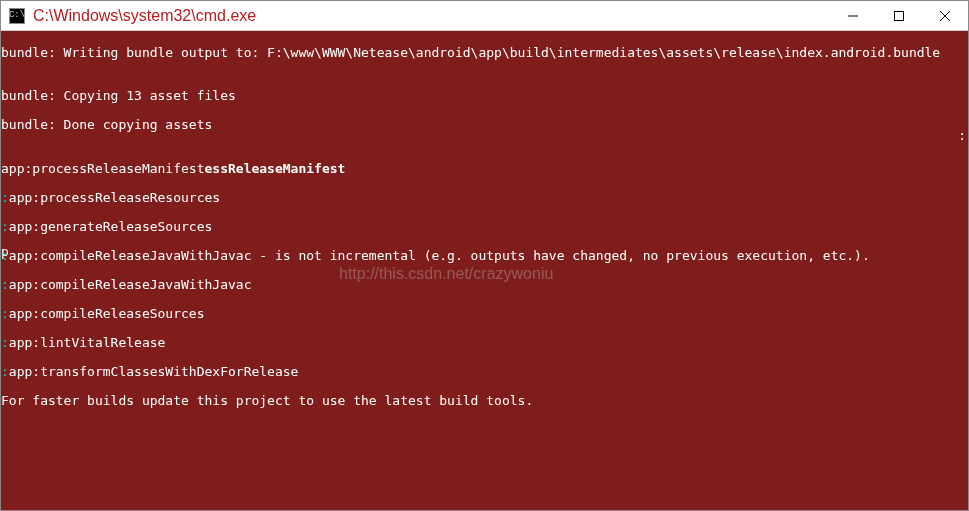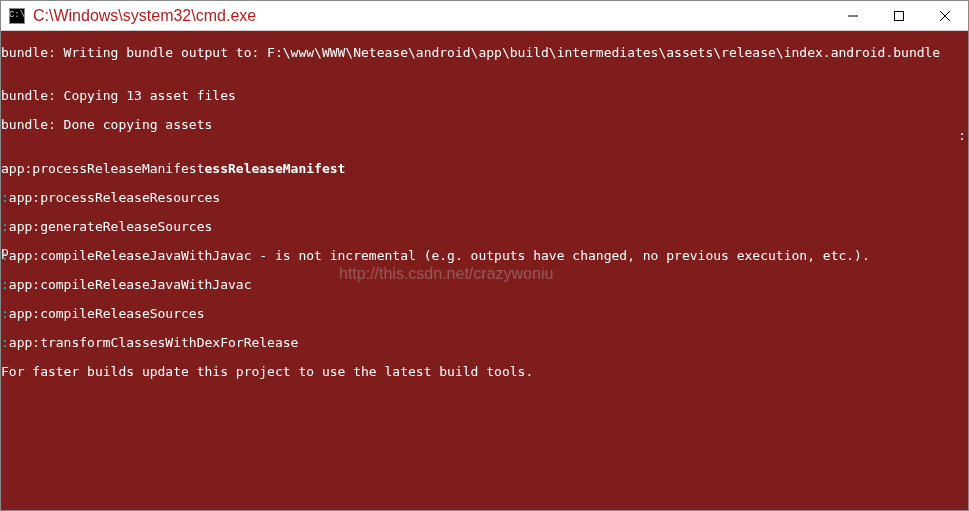--- a/index.html
+++ b/index.html
@@ -132,20 +132,21 @@
 <div class="line"></div>
 <div class="line">bundle: Copying 13 asset files</div>
 <div class="line">bundle: Done copying assets</div>
 <div class="line"></div>
 <div class="line"><span>app:processReleaseManifest</span><span class="partial-bold">essReleaseManifest</span></div>
 <div class="line"><span class="colon-marker">:</span><span>app:processReleaseResources</span></div>
 <div class="line"><span class="colon-marker">:</span><span>app:generateReleaseSources</span></div>
 <div class="line"><span class="colon-marker">:</span><span>app:compileReleaseJavaWithJavac - is not incremental (e.g. outputs have changed, no previous execution, etc.).</span></div>
 <div class="line"><span class="colon-marker">:</span><span>app:compileReleaseJavaWithJavac</span></div>
 <div class="line"><span class="colon-marker">:</span><span>app:compileReleaseSources</span></div>
+<div class="line"><span class="colon-marker">:</span><span>app:lintVitalRelease</span></div>
 <div class="line"><span class="colon-marker">:</span><span>app:transformClassesWithDexForRelease</span></div>
 <div class="line">For faster builds update this project to use the latest build tools.</div>
 
 
 
 
 
 
 
 

